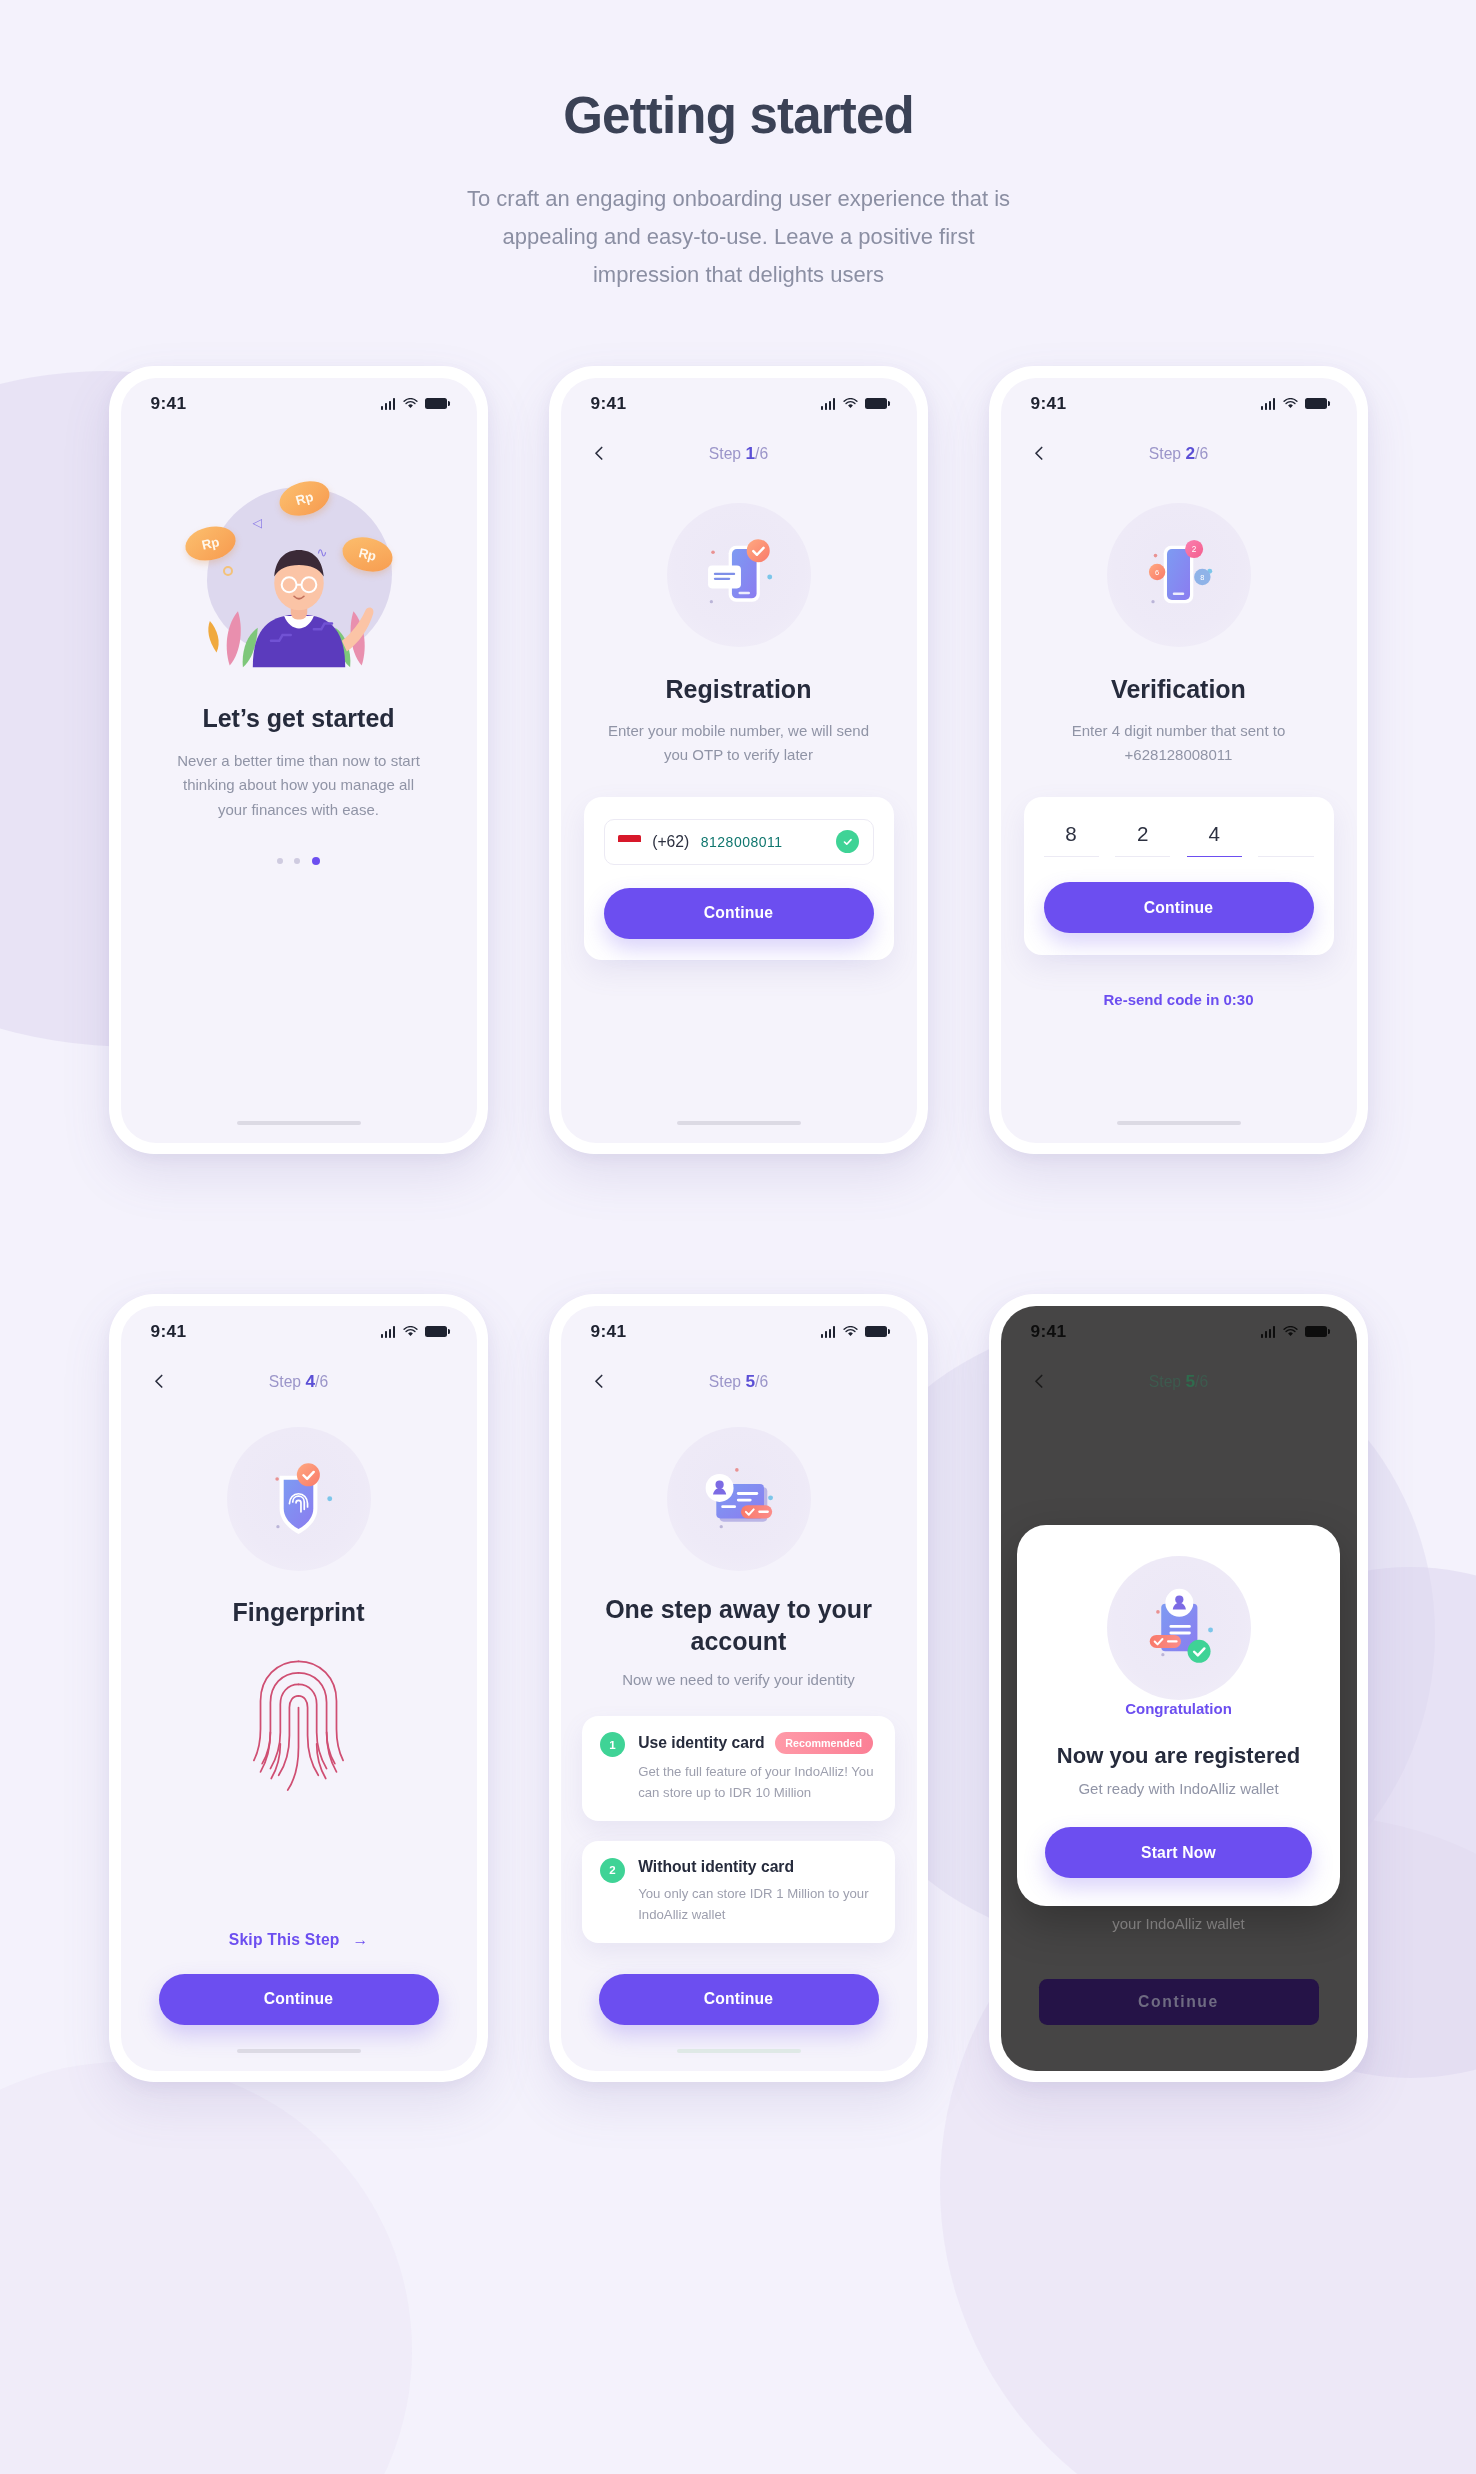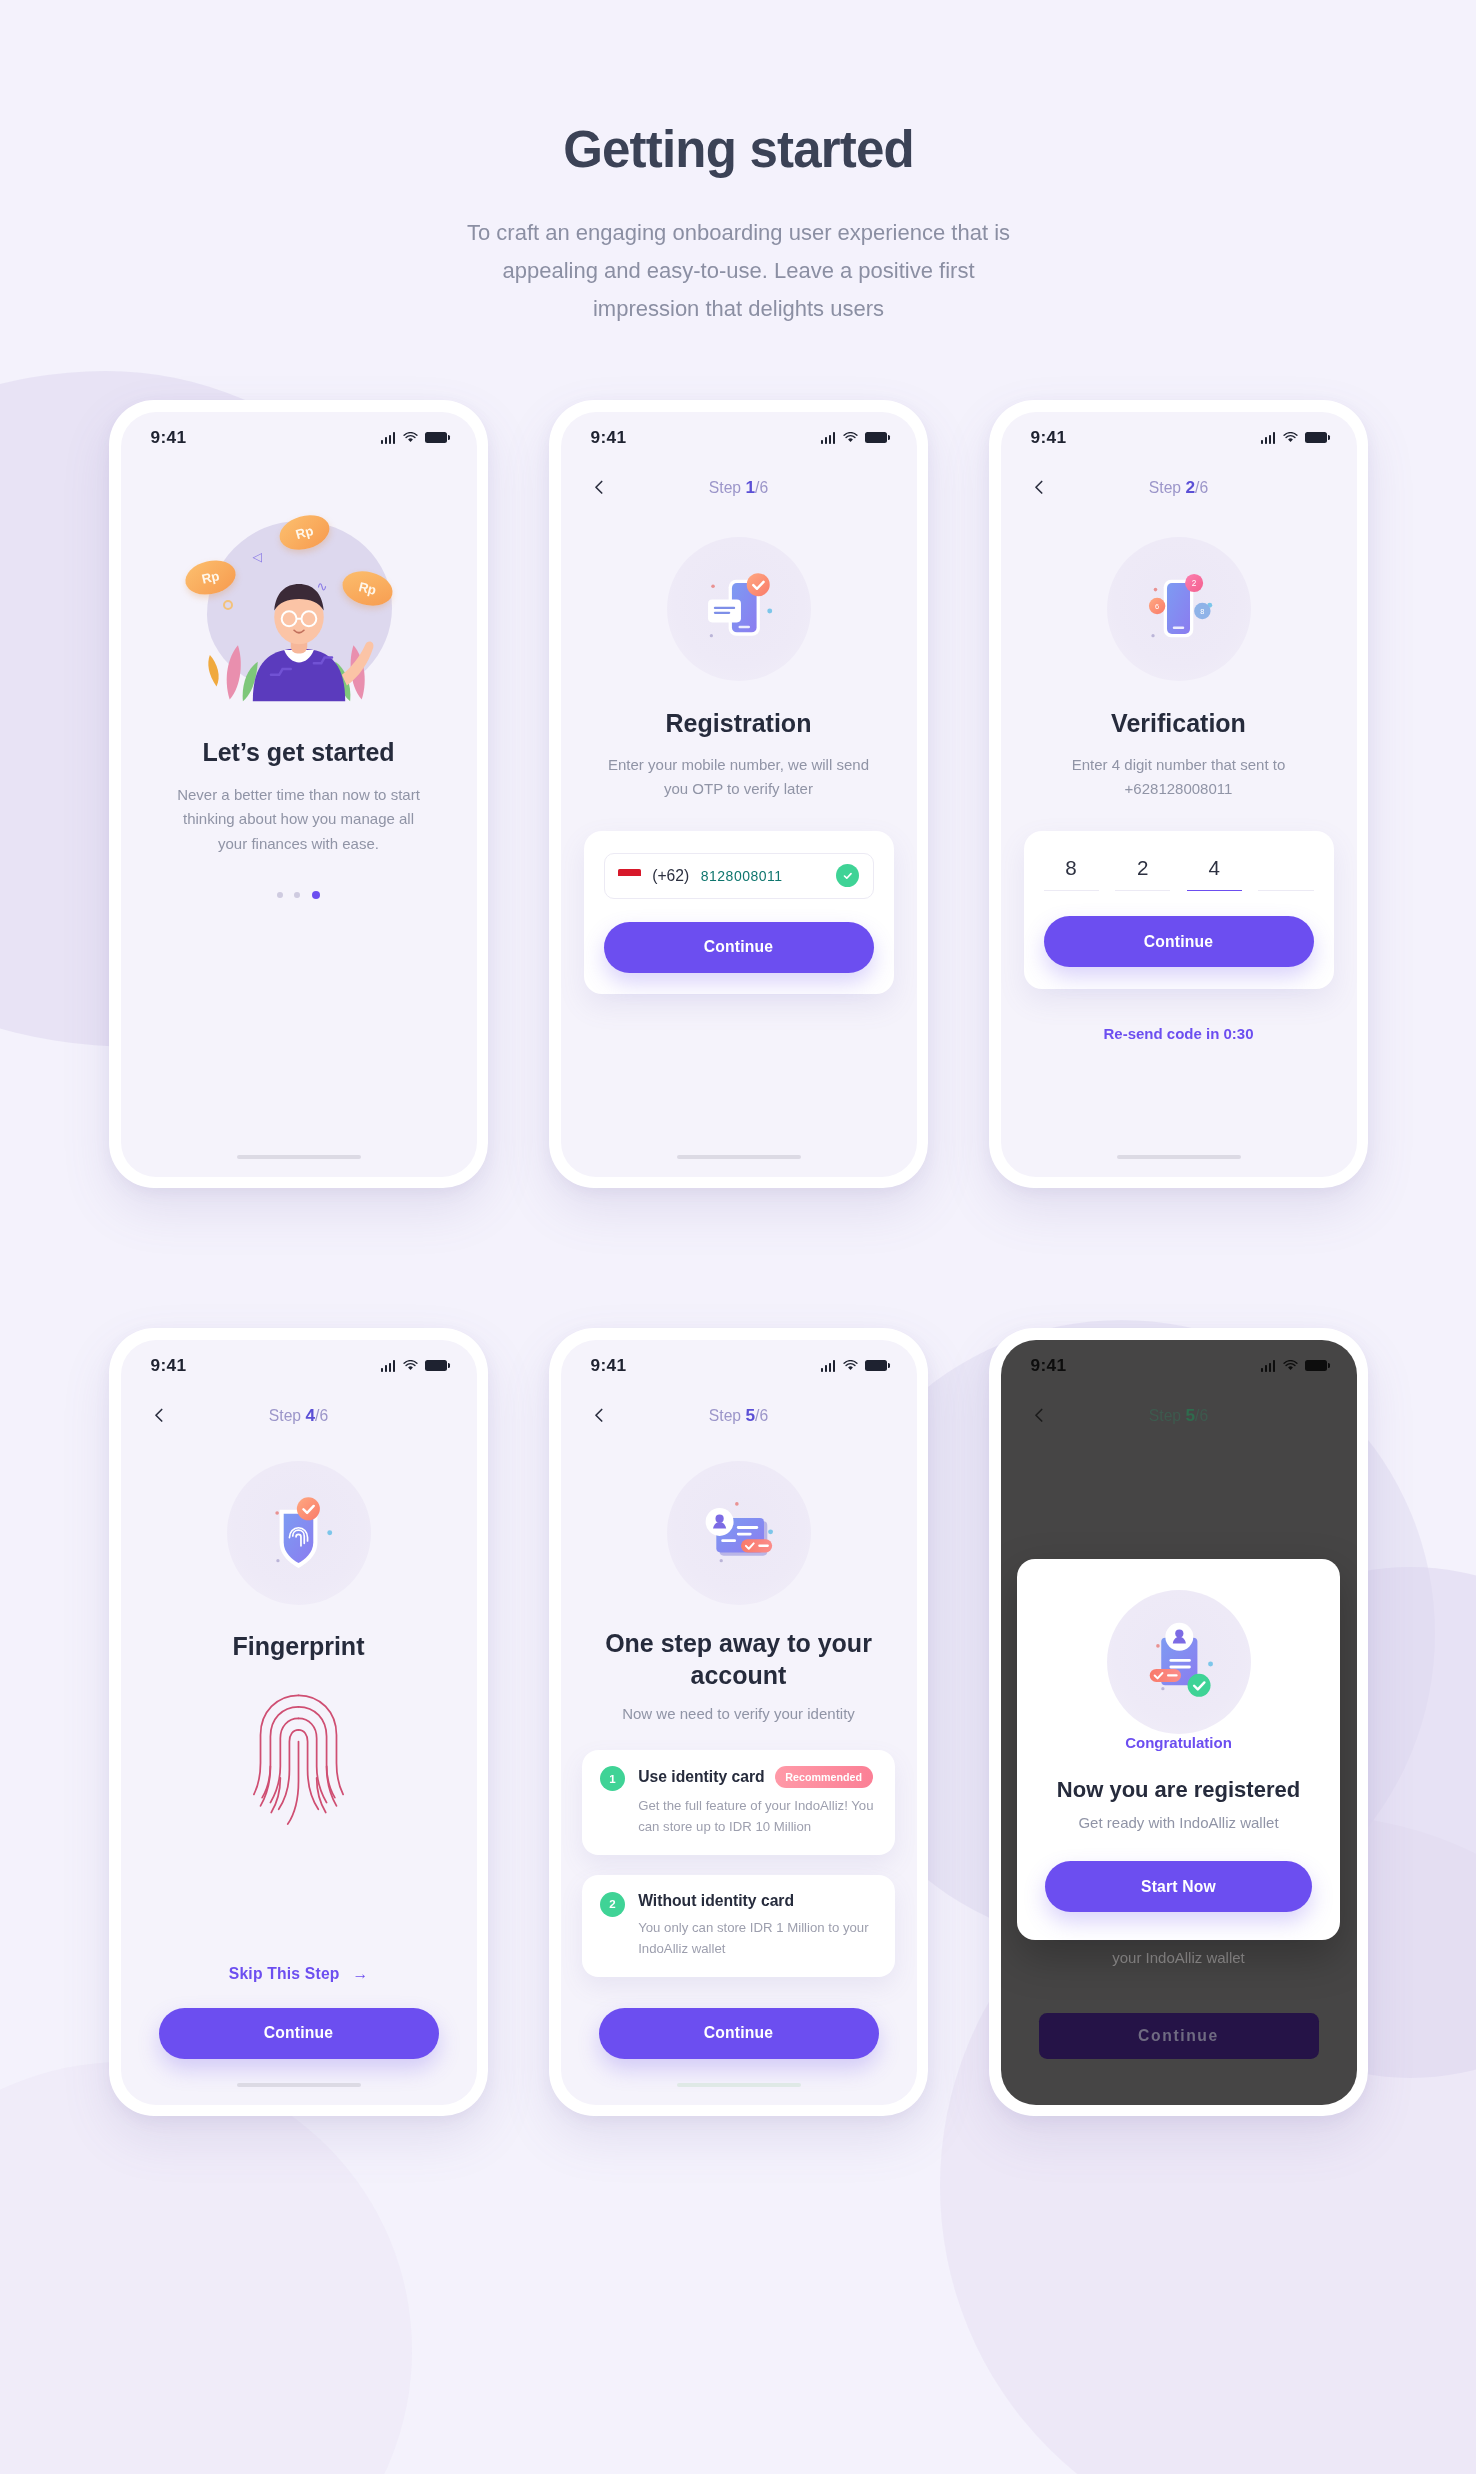--- a/index.html
+++ b/index.html
@@ -54,21 +54,21 @@
     width: 577px; height: 577px;
     background: #ece8f7;
     opacity: .6;
   }
 
   
   .page-header {
     position: relative;
     z-index: 5;
     text-align: center;
-    padding-top: 120px;
+    padding-top: 86px;
   }
   .page-title {
     font-size: 51px;
     font-weight: bold;
     color: #3b4256;
     letter-spacing: -0.8px;
   }
   .page-subtitle {
     margin-top: 35px;
     font-size: 22px;
@@ -360,21 +360,21 @@
   }
   .opt-desc { margin-top:8.2px; font-size:13.2px; color:#9d9fae; line-height:1.56; }
 
   
   .scrim { position:absolute; inset:0; background: rgba(0,0,0,.0); }
   .modal {
     position:absolute;
     left: 16.5px; right: 16.5px;
     top: 119px;
     background:#fff;
-    border-radius: 18px;
+    border-radius: 29px;
     padding: 31px 28px 28px;
     display:flex; flex-direction:column; align-items:center;
     box-shadow: 0 16.5px 41px rgba(0,0,0,.25);
     z-index: 4;
   }
   .modal-kicker { font-size:15px; font-weight:bold; color:#6c4ef0; }
   .modal-title { margin-top:26px; font-size:22px; font-weight:bold; color:#262b3c; text-align:center; }
   .modal-desc { margin-top:11.5px; font-size:15px; color:#9094a6; text-align:center; }
 
   .dim-ghost-text {

